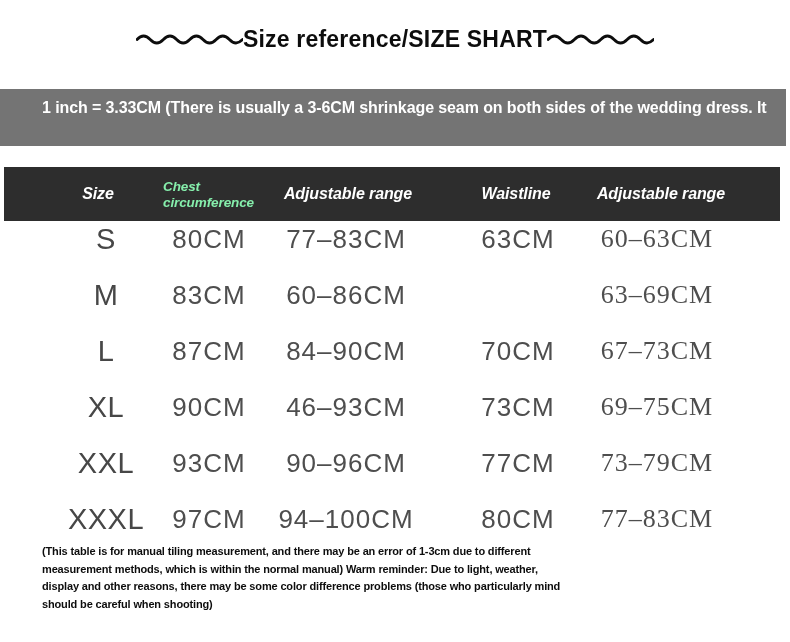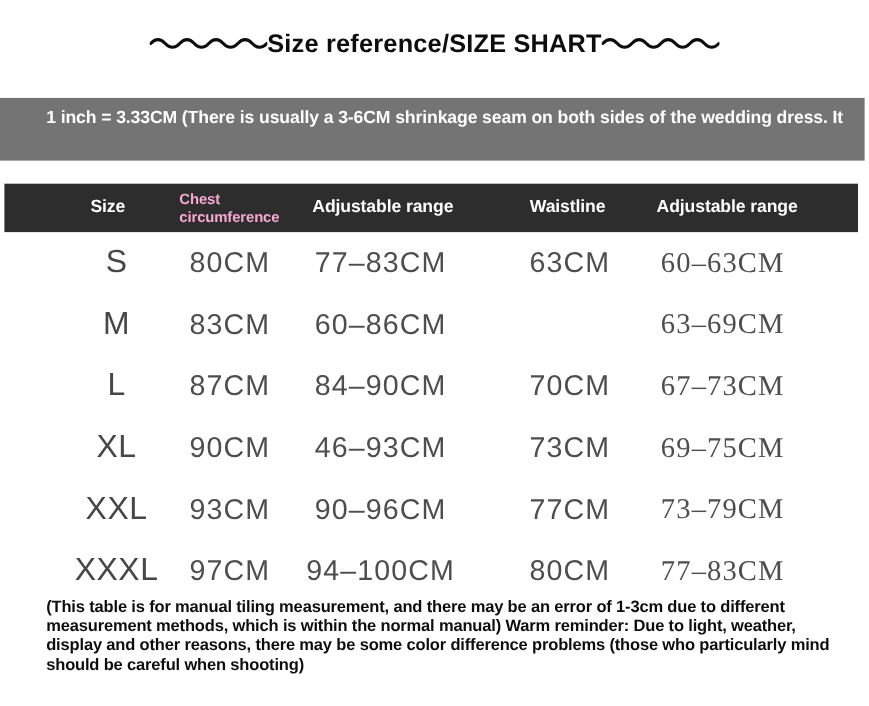--- a/index.html
+++ b/index.html
@@ -22,28 +22,28 @@
   .banner{
     position:absolute;top:89px;left:0;width:786px;height:57px;
     box-sizing:border-box;display:flex;flex-direction:column;justify-content:center;
     padding-left:42px;color:#ffffff;
   }
   .banner-line{
     font-size:16px;font-weight:bold;line-height:19.5px;
     letter-spacing:-.1px;white-space:nowrap;margin-top:29px;
   }
   
-  .thead{position:absolute;top:167px;left:4px;width:776px;height:44px;}
+  .thead{position:absolute;top:167px;left:4px;width:776px;height:54px;font-style:italic;}
   .th{
     position:absolute;top:50%;transform:translate(-50%,-50%);
     color:#ffffff;font-weight:bold;font-size:16px;white-space:nowrap;letter-spacing:-.1px;
   }
   .th-chest{
     position:absolute;top:50%;left:159px;transform:translateY(-50%);
-    color:#f9a8d4;font-weight:bold;font-size:13.5px;line-height:15.5px;
+    color:#86efac;font-weight:bold;font-size:13.5px;line-height:15.5px;
     width:96px;white-space:normal;letter-spacing:-.1px;
   }
   .th-size{left:94px;}
   .th-range1{left:344px;}
   .th-waist{left:512px;}
   .th-range2{left:657px;}
   
   .tbody{position:absolute;top:211px;left:4px;width:776px;}
   .tr{position:relative;height:56px;}
   .td{
@@ -51,21 +51,21 @@
     font-size:26px;font-weight:400;color:#4e4e4e;letter-spacing:1px;white-space:nowrap;
   }
   .td-size{left:102px;font-size:29px;letter-spacing:.5px;color:#474747;}
   .td-chest{left:205px;}
   .td-range1{left:342px;}
   .td-waist{left:514px;}
   .td-range2{left:653px;font-family:Liberation Serif, serif;}
   
   .footer{position:absolute;top:543px;left:42px;width:730px;color:#0d0d0d;}
   .footer-line{
-    font-size:15px;font-weight:bold;line-height:17.5px;
+    font-size:11px;font-weight:bold;line-height:17.5px;
     letter-spacing:-.15px;white-space:nowrap;
   }
 </style>
 </head>
 <body>
 
 <div class="canvas">
 
   <div class="title-row">
     <span class="squiggle">

